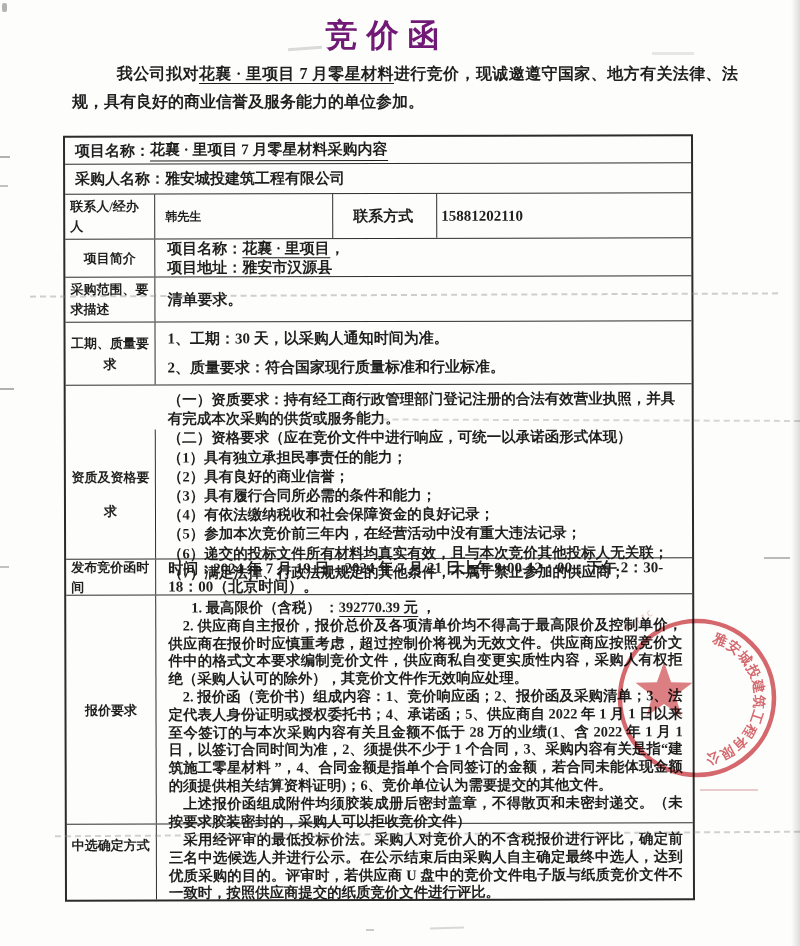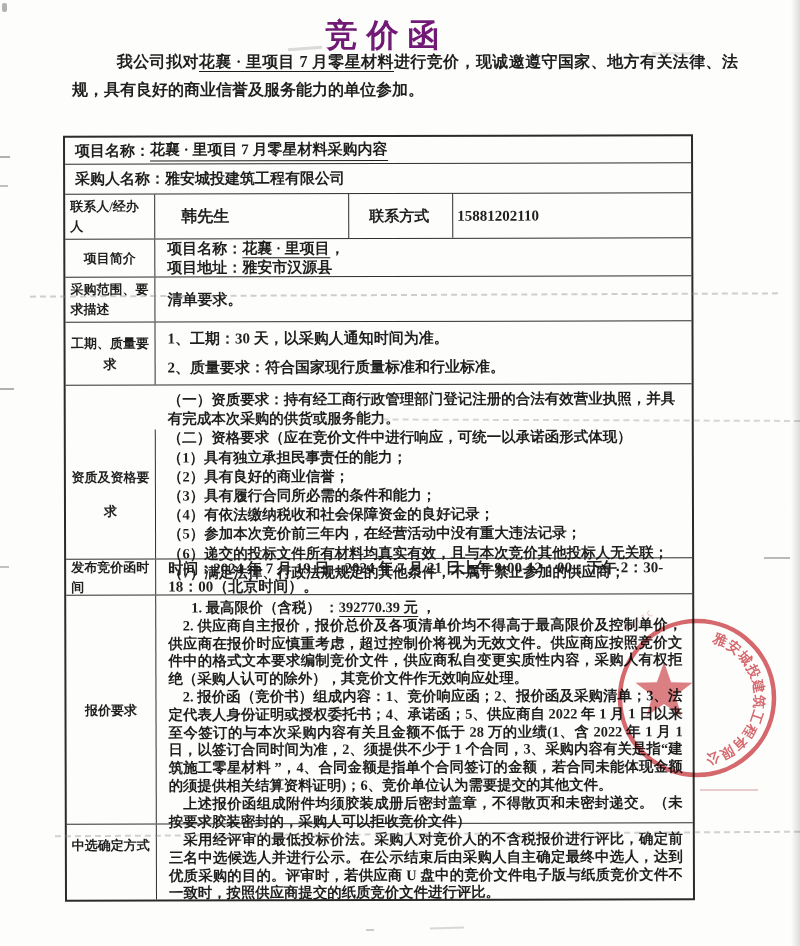--- a/index.html
+++ b/index.html
@@ -1,40 +1,40 @@
 <!DOCTYPE html>
 <html><head>
 <meta charset="utf-8">
 <style>
   html,body{margin:0;padding:0;background:#ffffff;}
   .page{position:relative;width:800px;height:946px;background:#fdfdfc;overflow:hidden;
         font-family:"Liberation Serif","DejaVu Serif",serif;color:#1f1f1f;}
   .title{position:absolute;top:14px;left:0;width:774px;text-align:center;
          font-size:32px;font-weight:700;letter-spacing:9px;color:#701a75;}
-  .intro{position:absolute;top:48px;left:72px;width:666px;font-size:16px;line-height:28px;
+  .intro{position:absolute;top:60px;left:72px;width:666px;font-size:16px;line-height:28px;
          font-weight:600;text-indent:2.8em;text-align:justify;}
   .u{border-bottom:1.4px solid #1d1d1d;padding-bottom:1px;}
 
   
   .tbl{position:absolute;left:64px;top:135px;width:630px;border:2px solid #2b2b2b;
        box-sizing:border-box;transform:rotate(-0.15deg);}
   .row{display:flex;border-bottom:1.5px solid #2e2e2e;box-sizing:border-box;}
   .row:last-child{border-bottom:none;}
   .cell{box-sizing:border-box;}
   .lab{width:90px;flex:0 0 90px;border-right:1.5px solid #2e2e2e;display:flex;
        align-items:center;justify-content:center;text-align:center;font-weight:700;
        font-size:13px;line-height:21px;padding:2px 5px;}
   .val{flex:1;display:flex;flex-direction:column;justify-content:center;
        padding:3px 10px 3px 12px;font-weight:600;font-size:15px;}
   .r1{height:27px;} .r2{height:30px;} .r3{height:45px;} .r4{height:38px;}
   .r5{height:45px;} .r6{height:63px;} .r7{height:174px;} .r8{height:36px;}
   .r9{height:229px;} .r10{height:75px;}
   .single{flex:1;display:flex;align-items:center;padding:2px 10px;font-size:15px;font-weight:700;}
   .cellmid{width:178px;flex:0 0 178px;border-right:1.5px solid #2e2e2e;display:flex;
-           align-items:center;padding:0 10px;font-weight:600;font-size:16px;margin-left:16px;}
+           align-items:center;padding:0 10px;font-weight:600;font-size:12px;}
   .cellmeth{width:104px;flex:0 0 104px;border-right:1.5px solid #2e2e2e;display:flex;
             align-items:center;padding:2px 20px;font-weight:700;font-size:15px;}
   .cellphone{flex:1;display:flex;align-items:center;padding:2px 4px;font-weight:600;
              font-size:15px;font-family:"Liberation Serif","DejaVu Serif",serif;}
   .lab-left{justify-content:flex-start;text-align:left;line-height:20px;}
   .lab-qual{line-height:34px;margin-top:44px;}
   .lab-sel{align-items:flex-start;justify-content:flex-start;text-align:left;
            line-height:31px;padding-top:5px;}
   .lh19{line-height:19px;} .lh18{line-height:18px;} .lh29{line-height:29px;}
   .qual{font-size:14.5px;line-height:19.2px;font-weight:600;justify-content:flex-start;padding-top:5px;}

